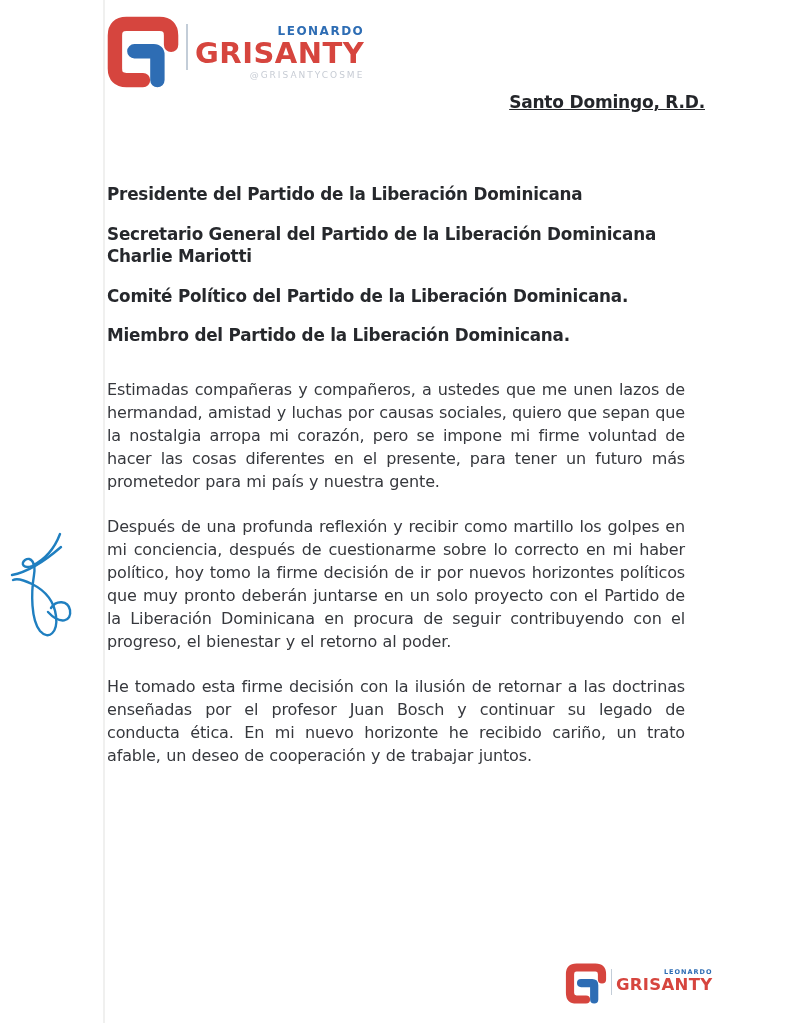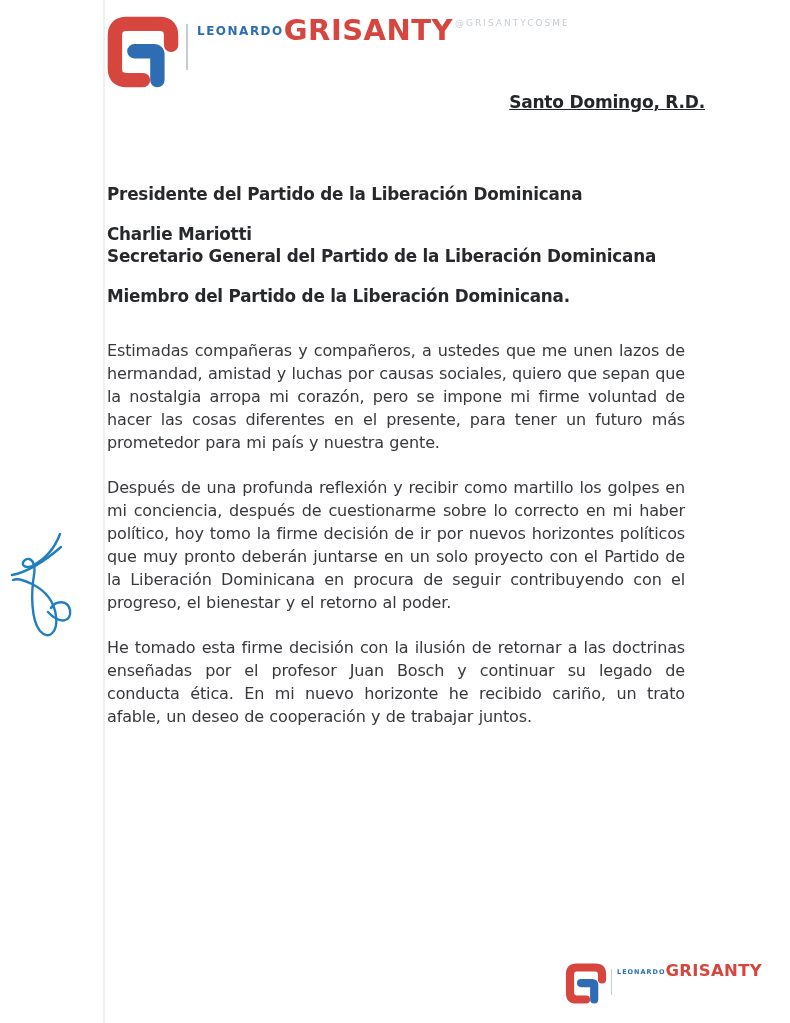--- a/index.html
+++ b/index.html
@@ -9,21 +9,21 @@
   }
   .page{position:absolute;inset:0;background:#ffffff;}
   .scan-line{position:absolute;left:103px;top:0;width:2px;height:1023px;background:#e3e3e1;opacity:.55;}
 
   
   .logo-top{position:absolute;left:106px;top:16px;display:flex;align-items:flex-start;}
   .logo-icon{width:74px;height:72px;display:block;}
   .logo-icon-sm{width:42px;height:41px;display:block;}
   .logo-divider{width:2px;height:46px;background:#c3cdd8;margin:8px 7px 0 6px;}
   .logo-divider-sm{width:1px;height:26px;background:#c3cdd8;margin:6px 4px 0 4px;}
-  .logo-text{display:flex;flex-direction:row;line-height:1;}
+  .logo-text{display:flex;flex-direction:column;line-height:1;align-items:flex-end;}
   .logo-first{color:#2e6db4;font-weight:bold;font-size:12px;letter-spacing:1.5px;margin:9px 0 2px 2px;}
   .logo-last{color:#d6453e;font-weight:bold;font-size:29px;letter-spacing:.5px;}
   .logo-handle{color:#c7ccd4;font-size:9px;letter-spacing:2px;margin:3px 0 0 2px;}
   .logo-first-sm{color:#2e6db4;font-weight:bold;font-size:6.5px;letter-spacing:1px;margin:6px 0 1px 1px;}
   .logo-last-sm{color:#d6453e;font-weight:bold;font-size:16.5px;letter-spacing:.3px;}
 
   
   .dateblock{position:absolute;top:92px;right:85px;text-align:center;
     font-weight:bold;font-size:17px;line-height:21px;color:#24262a;letter-spacing:-0.2px;text-decoration:underline;}
 
@@ -69,24 +69,25 @@
     <div>Santo Domingo, R.D.</div>
   </div>
 
   <div class="letter">
 
     <div class="addr addr-block">
       <div>Presidente del Partido de la Liberación Dominicana</div>
     </div>
 
     <div class="addr addr-block">
+      <div>Secretario General del Partido de la Liberación Dominicana</div>
       <div>Charlie Mariotti</div>
-      <div>Secretario General del Partido de la Liberación Dominicana</div>
     </div>
 
+    <div class="addr addr-line">Comité Político del Partido de la Liberación Dominicana.</div>
     <div class="addr addr-line">Miembro del Partido de la Liberación Dominicana.</div>
 
     <div class="paras">
       <p>Estimadas compañeras y compañeros, a ustedes que me unen lazos de hermandad, amistad y luchas por causas sociales, quiero que sepan que la nostalgia arropa mi corazón, pero se impone mi firme voluntad de hacer las cosas diferentes en el presente, para tener un futuro más prometedor para mi país y nuestra gente.</p>
       <p>Después de una profunda reflexión y recibir como martillo los golpes en mi conciencia, después de cuestionarme sobre lo correcto en mi haber político, hoy tomo la firme decisión de ir por nuevos horizontes políticos que muy pronto deberán juntarse en un solo proyecto con el Partido de la Liberación Dominicana en procura de seguir contribuyendo con el progreso, el bienestar y el retorno al poder.</p>
       <p>He tomado esta firme decisión con la ilusión de retornar a las doctrinas enseñadas por el profesor Juan Bosch y continuar su legado de conducta ética. En mi nuevo horizonte he recibido cariño, un trato afable, un deseo de cooperación y de trabajar juntos.</p>
     </div>
   </div>
 
   <svg class="signature" viewBox="0 0 96 132" aria-hidden="true">

